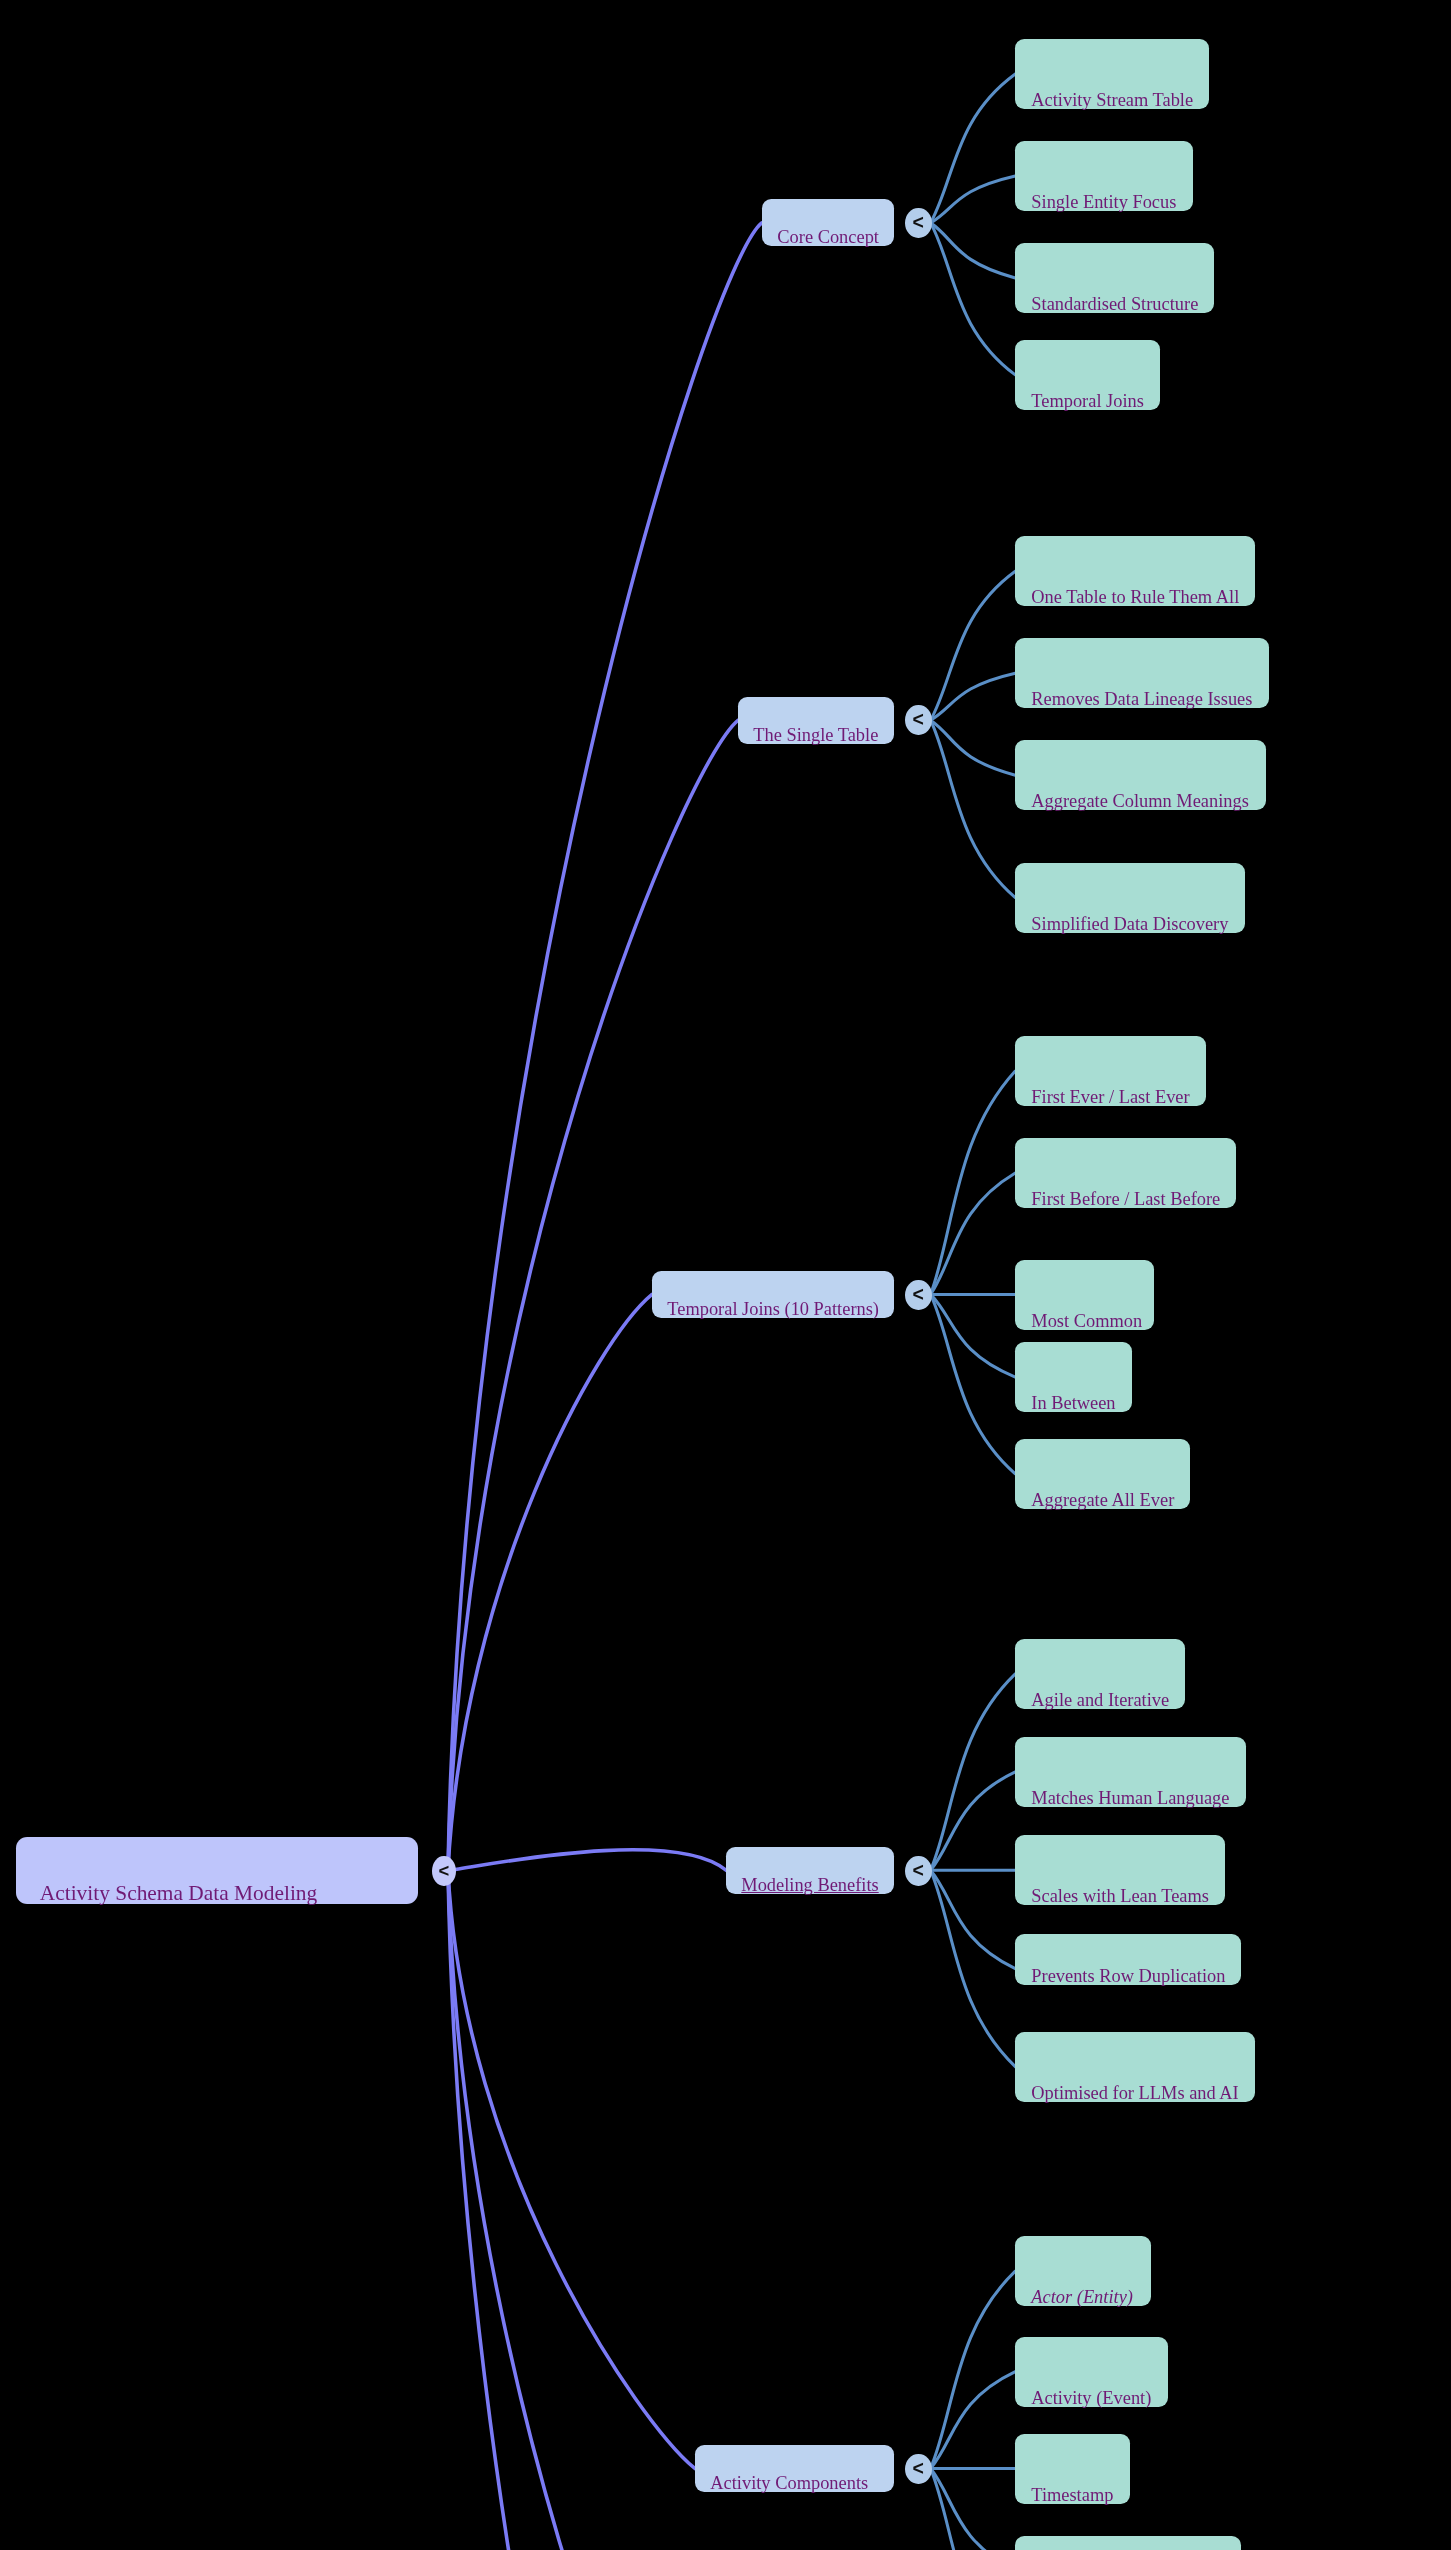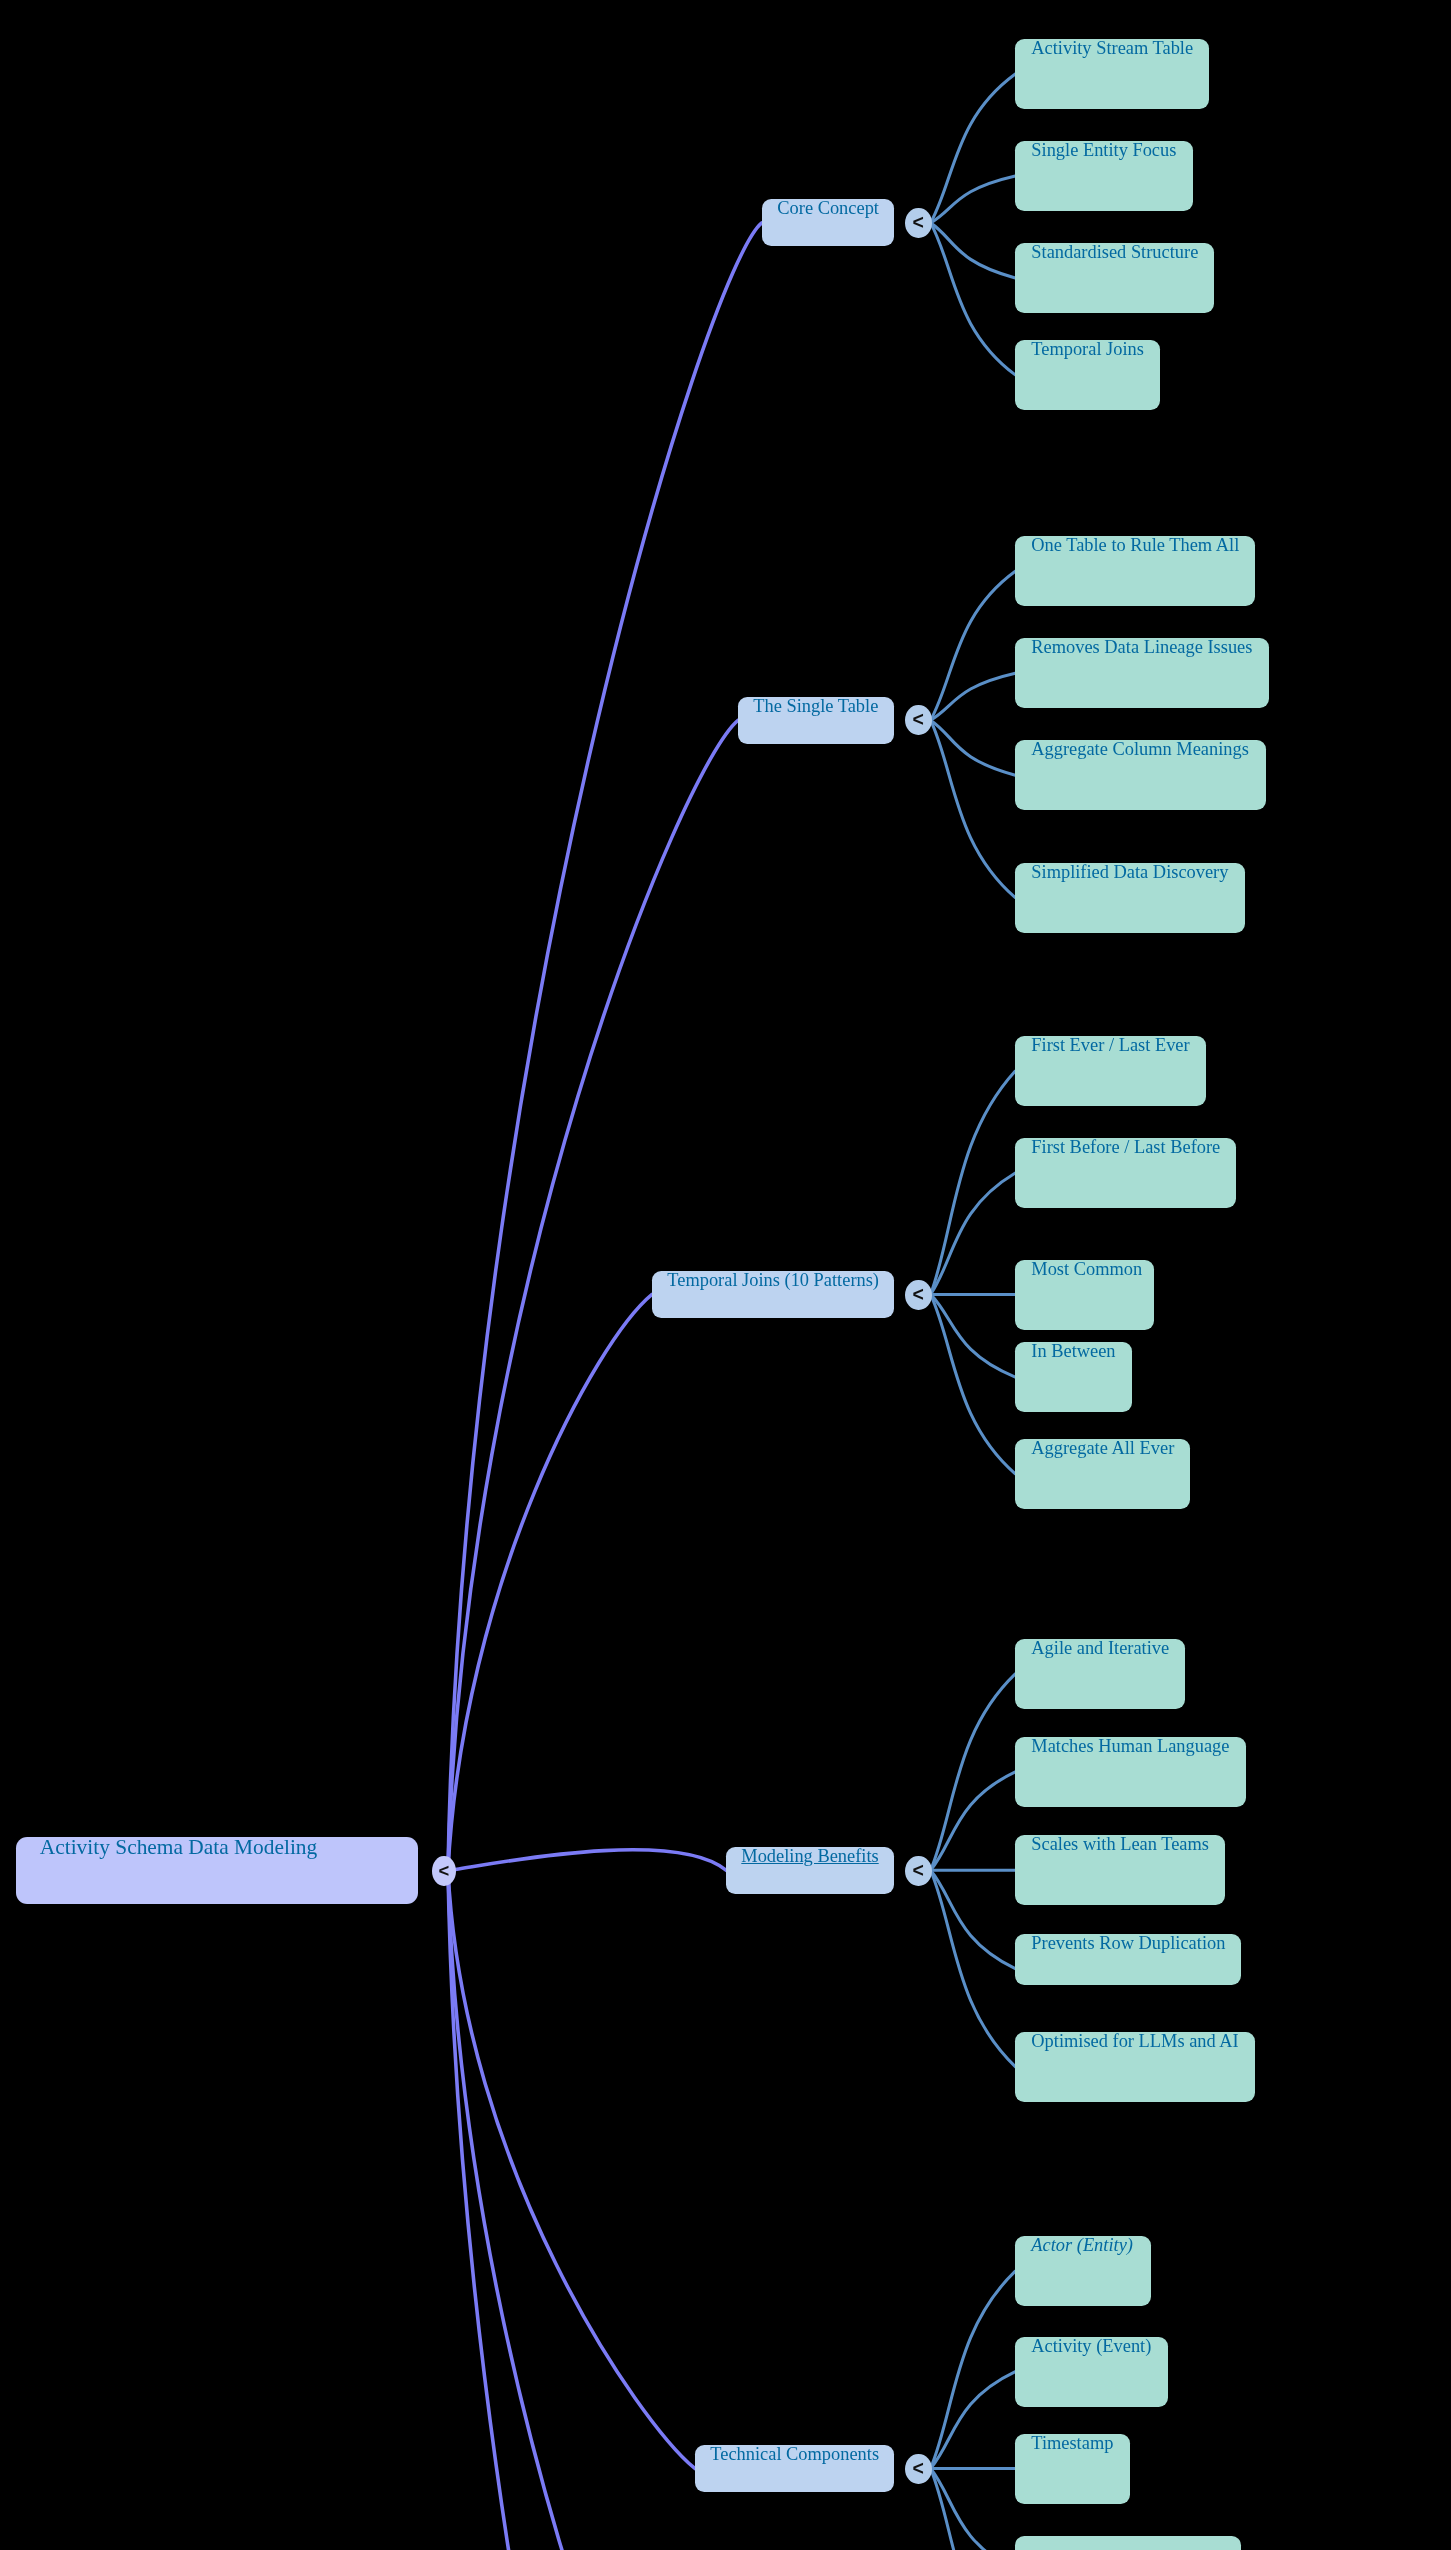--- a/index.html
+++ b/index.html
@@ -19,24 +19,24 @@
     position: absolute;
     left: 0;
     top: 0;
     width: 1452px;
     height: 3742px;
     pointer-events: none;
   }
   .node {
     position: absolute;
     display: flex;
-    align-items: flex-start;
+    align-items: flex-end;
     box-sizing: border-box;
     border-radius: 9.2px;
-    color: #0369a1;
+    color: #701a75;
     white-space: nowrap;
     line-height: 1;
   }
   .node-root {
     background: #bec5fb;
     font-size: 21.4px;
     padding: 0 23.5px;
     justify-content: flex-start;
     border-radius: 11.2px;
   }
@@ -193,21 +193,21 @@
       <div class="node node-leaf" style="left: 1015px; top: 1835px; width: 210px; height: 70px;">
         <span>Scales with Lean Teams</span>
       </div>
       <div class="node node-leaf" style="left: 1015px; top: 1934px; width: 226px; height: 51px;">
         <span>Prevents Row Duplication</span>
       </div>
       <div class="node node-leaf" style="left: 1015px; top: 2032px; width: 240px; height: 70px;">
         <span>Optimised for LLMs and AI</span>
       </div>
       <div class="node node-branch" style="left: 695px; top: 2445px; width: 199px; height: 47px;">
-        <span>Technical Components</span>
+        <span>Activity Components</span>
       </div>
       <div class="toggle toggle-branch" style="left: 905px; top: 2454px;">&lt;</div>
       <div class="node node-leaf" style="left: 1015px; top: 2236px; width: 136px; height: 70px; font-style: italic;">
         <span>Actor (Entity)</span>
       </div>
       <div class="node node-leaf" style="left: 1015px; top: 2337px; width: 153px; height: 70px;">
         <span>Activity (Event)</span>
       </div>
       <div class="node node-leaf" style="left: 1015px; top: 2434px; width: 115px; height: 70px;">
         <span>Timestamp</span>

